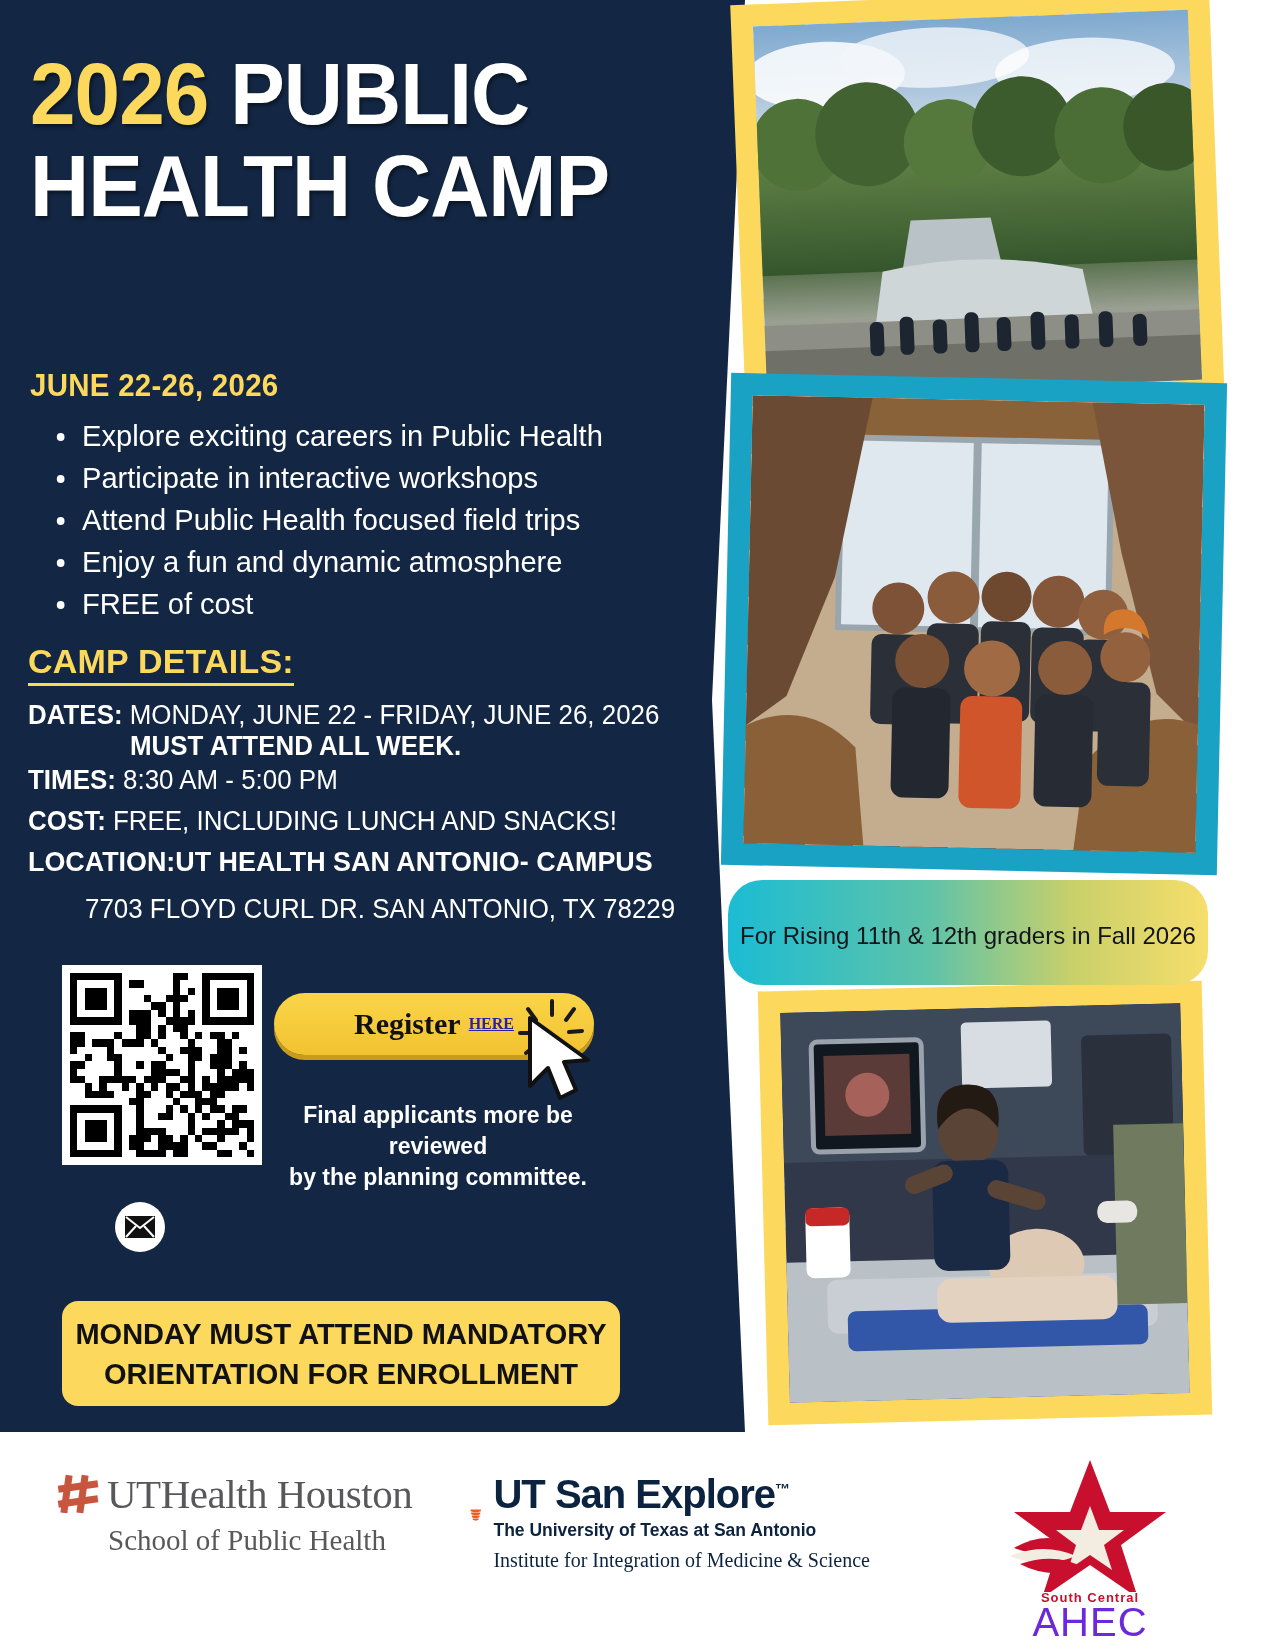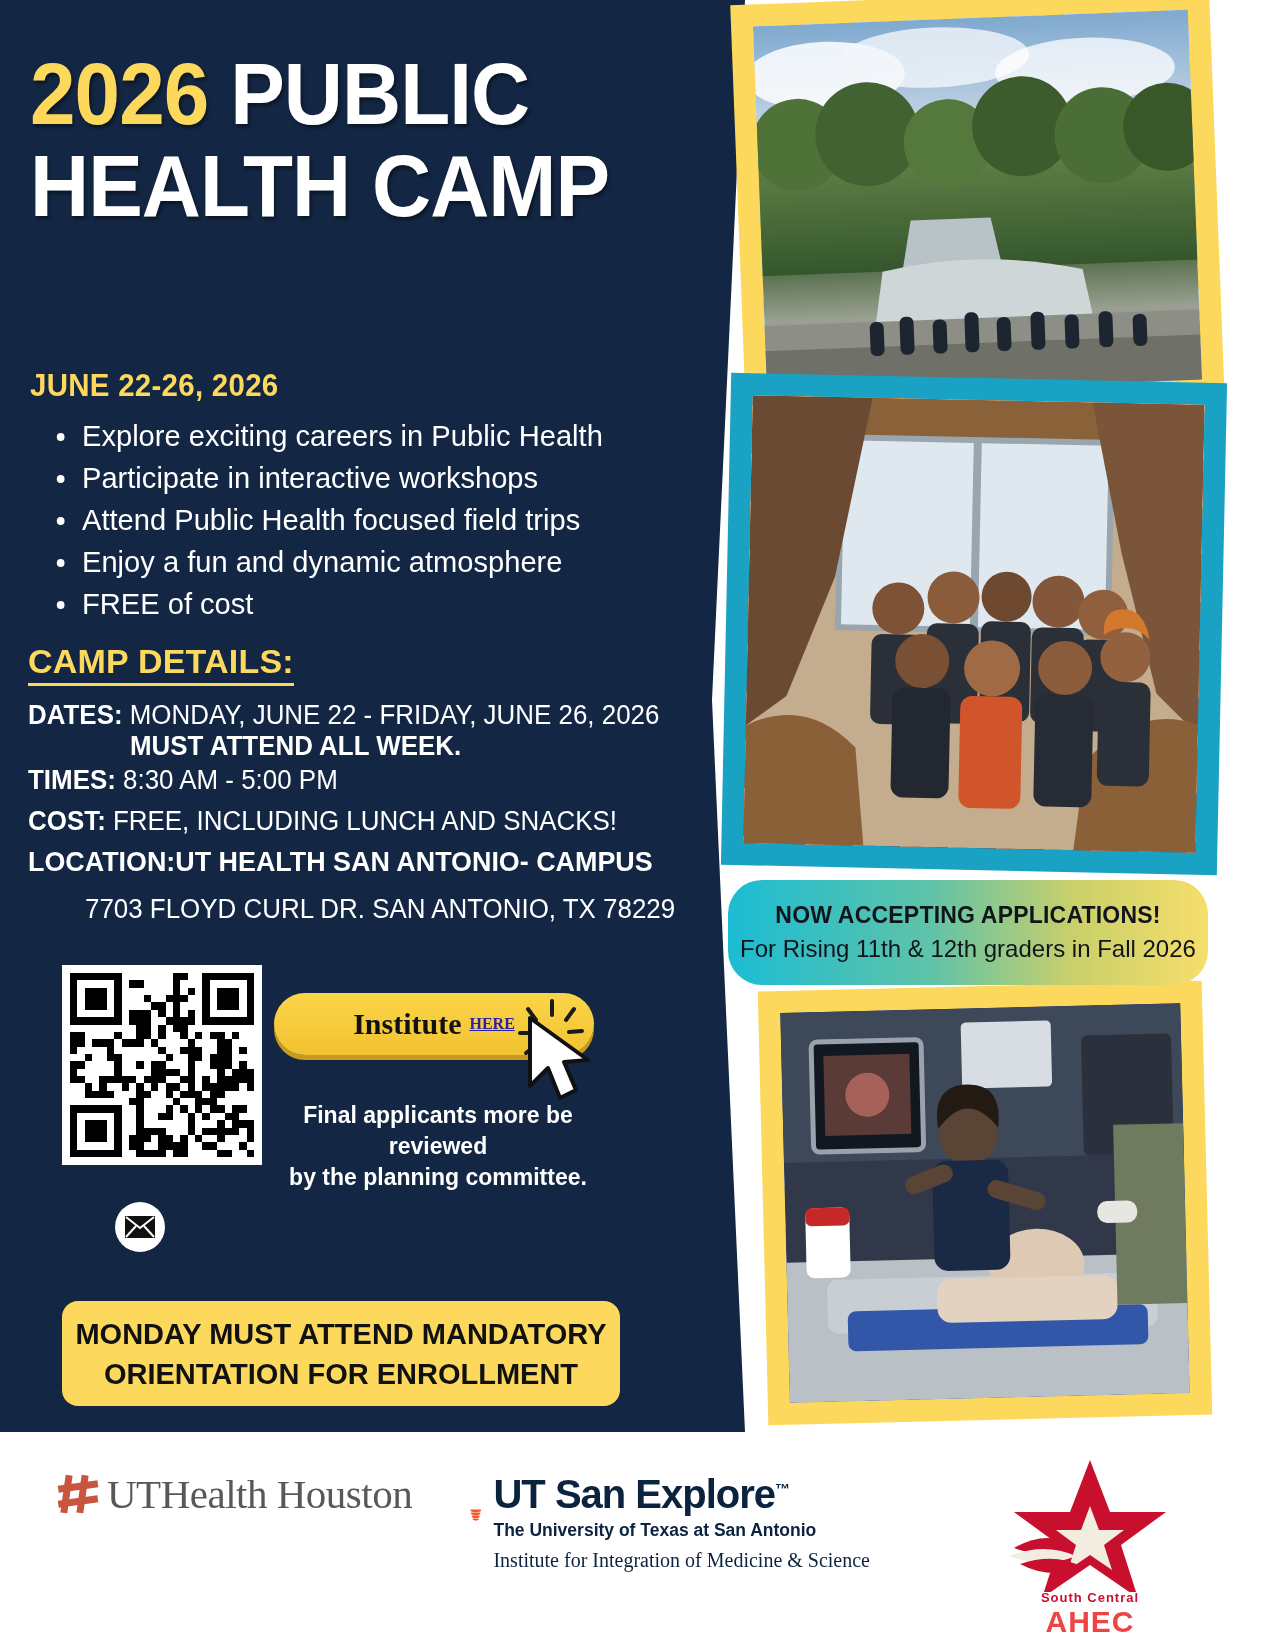--- a/index.html
+++ b/index.html
@@ -178,21 +178,21 @@
   .logo-utsa .u1{
     font-family:"Liberation Sans Narrow","Liberation Sans",sans-serif;
     font-weight:bold;font-size:40px;color:#0C2340;letter-spacing:-1px;white-space:nowrap;
   }
   .logo-utsa .u1 sup{font-size:15px;vertical-align:super;}
   .logo-utsa .u2{font-size:17.5px;font-weight:bold;color:#0C2340;margin-top:3px;white-space:nowrap;}
   .logo-utsa .u3{font-family:"Liberation Serif",serif;font-size:20px;color:#0C2340;margin-top:8px;white-space:nowrap;}
 
   .logo-ahec{position:absolute;left:975px;top:20px;width:230px;text-align:center;}
   .logo-ahec .ah1{font-size:13px;color:#C8102E;font-weight:bold;letter-spacing:1px;margin-top:-6px;}
-  .logo-ahec .ah2{font-size:30px;color:#ef4444;font-weight:bold;letter-spacing:1px;line-height:34px;}
+  .logo-ahec .ah2{font-size:40px;color:#6d28d9;font-weight:normal;letter-spacing:1px;line-height:34px;}
 </style>
 </head>
 <body>
 
 <div class="navy-panel"></div>
 
 <div class="photo" id="photo-creek">
   <svg width="435" height="370" viewBox="0 0 435 370" preserveAspectRatio="none">
     <defs>
       <linearGradient id="skyg" x1="0" y1="0" x2="0" y2="1">
@@ -956,21 +956,21 @@
       <i style="background: rgb(255, 255, 255);"></i>
       <i></i>
       <i></i>
       <i style="background: rgb(255, 255, 255);"></i>
       <i style="background: rgb(255, 255, 255);"></i>
       <i></i>
     </div>
 </div>
 
 <div class="register-btn">
-  <span class="rtxt">Institute</span>
+  <span class="rtxt">Register</span>
   <span class="rhere">HERE</span>
 </div>
 <svg class="sparkle" width="80" height="70">
   <g stroke="#1a1a1a" stroke-width="4" stroke-linecap="round">
     <line x1="40" y1="6" x2="40" y2="20"></line>
     <line x1="62" y1="14" x2="54" y2="25"></line>
     <line x1="70" y1="36" x2="57" y2="37"></line>
     <line x1="16" y1="14" x2="24" y2="25"></line>
     <line x1="8" y1="38" x2="21" y2="38"></line>
     <line x1="14" y1="58" x2="24" y2="50"></line>
@@ -994,38 +994,38 @@
     </svg>
   </div>
 </div>
 
 <div class="mandatory">
   <span>MONDAY MUST ATTEND MANDATORY</span>
   <span>ORIENTATION FOR ENROLLMENT</span>
 </div>
 
 <div class="accepting">
-  <div class="a1">NOW ACCEPTING APPLICATIONS!</div>
   <div class="a2">For Rising 11th &amp; 12th graders in Fall 2026</div>
 </div>
 
 <div class="footer">
 
   <div class="logo-uth">
     <div class="l1">
       <svg width="46" height="46" viewBox="0 0 46 46">
         <g fill="#C8553D">
           <rect x="8" y="4" width="7" height="38" transform="rotate(8 11 23)"></rect>
           <rect x="24" y="4" width="7" height="38" transform="rotate(8 27 23)"></rect>
           <rect x="3" y="12" width="40" height="7" transform="rotate(-8 23 15)"></rect>
           <rect x="3" y="27" width="40" height="7" transform="rotate(-8 23 30)"></rect>
         </g>
       </svg>
       <span class="uth-name">UTHealth Houston</span>
     </div>
+    <div class="uth-sub">School of Public Health</div>
   </div>
 
   <div class="logo-utsa">
     <svg width="78" height="86" viewBox="0 0 78 86">
       <g fill="#F15A22">
         <path d="M4 6 h70 v12 q-35 14 -70 0 Z"></path>
         <path d="M8 26 h62 v12 q-31 13 -62 0 Z"></path>
         <path d="M13 46 h52 v12 q-26 12 -52 0 Z"></path>
         <path d="M19 66 h40 v10 q-20 11 -40 0 Z"></path>
       </g>

